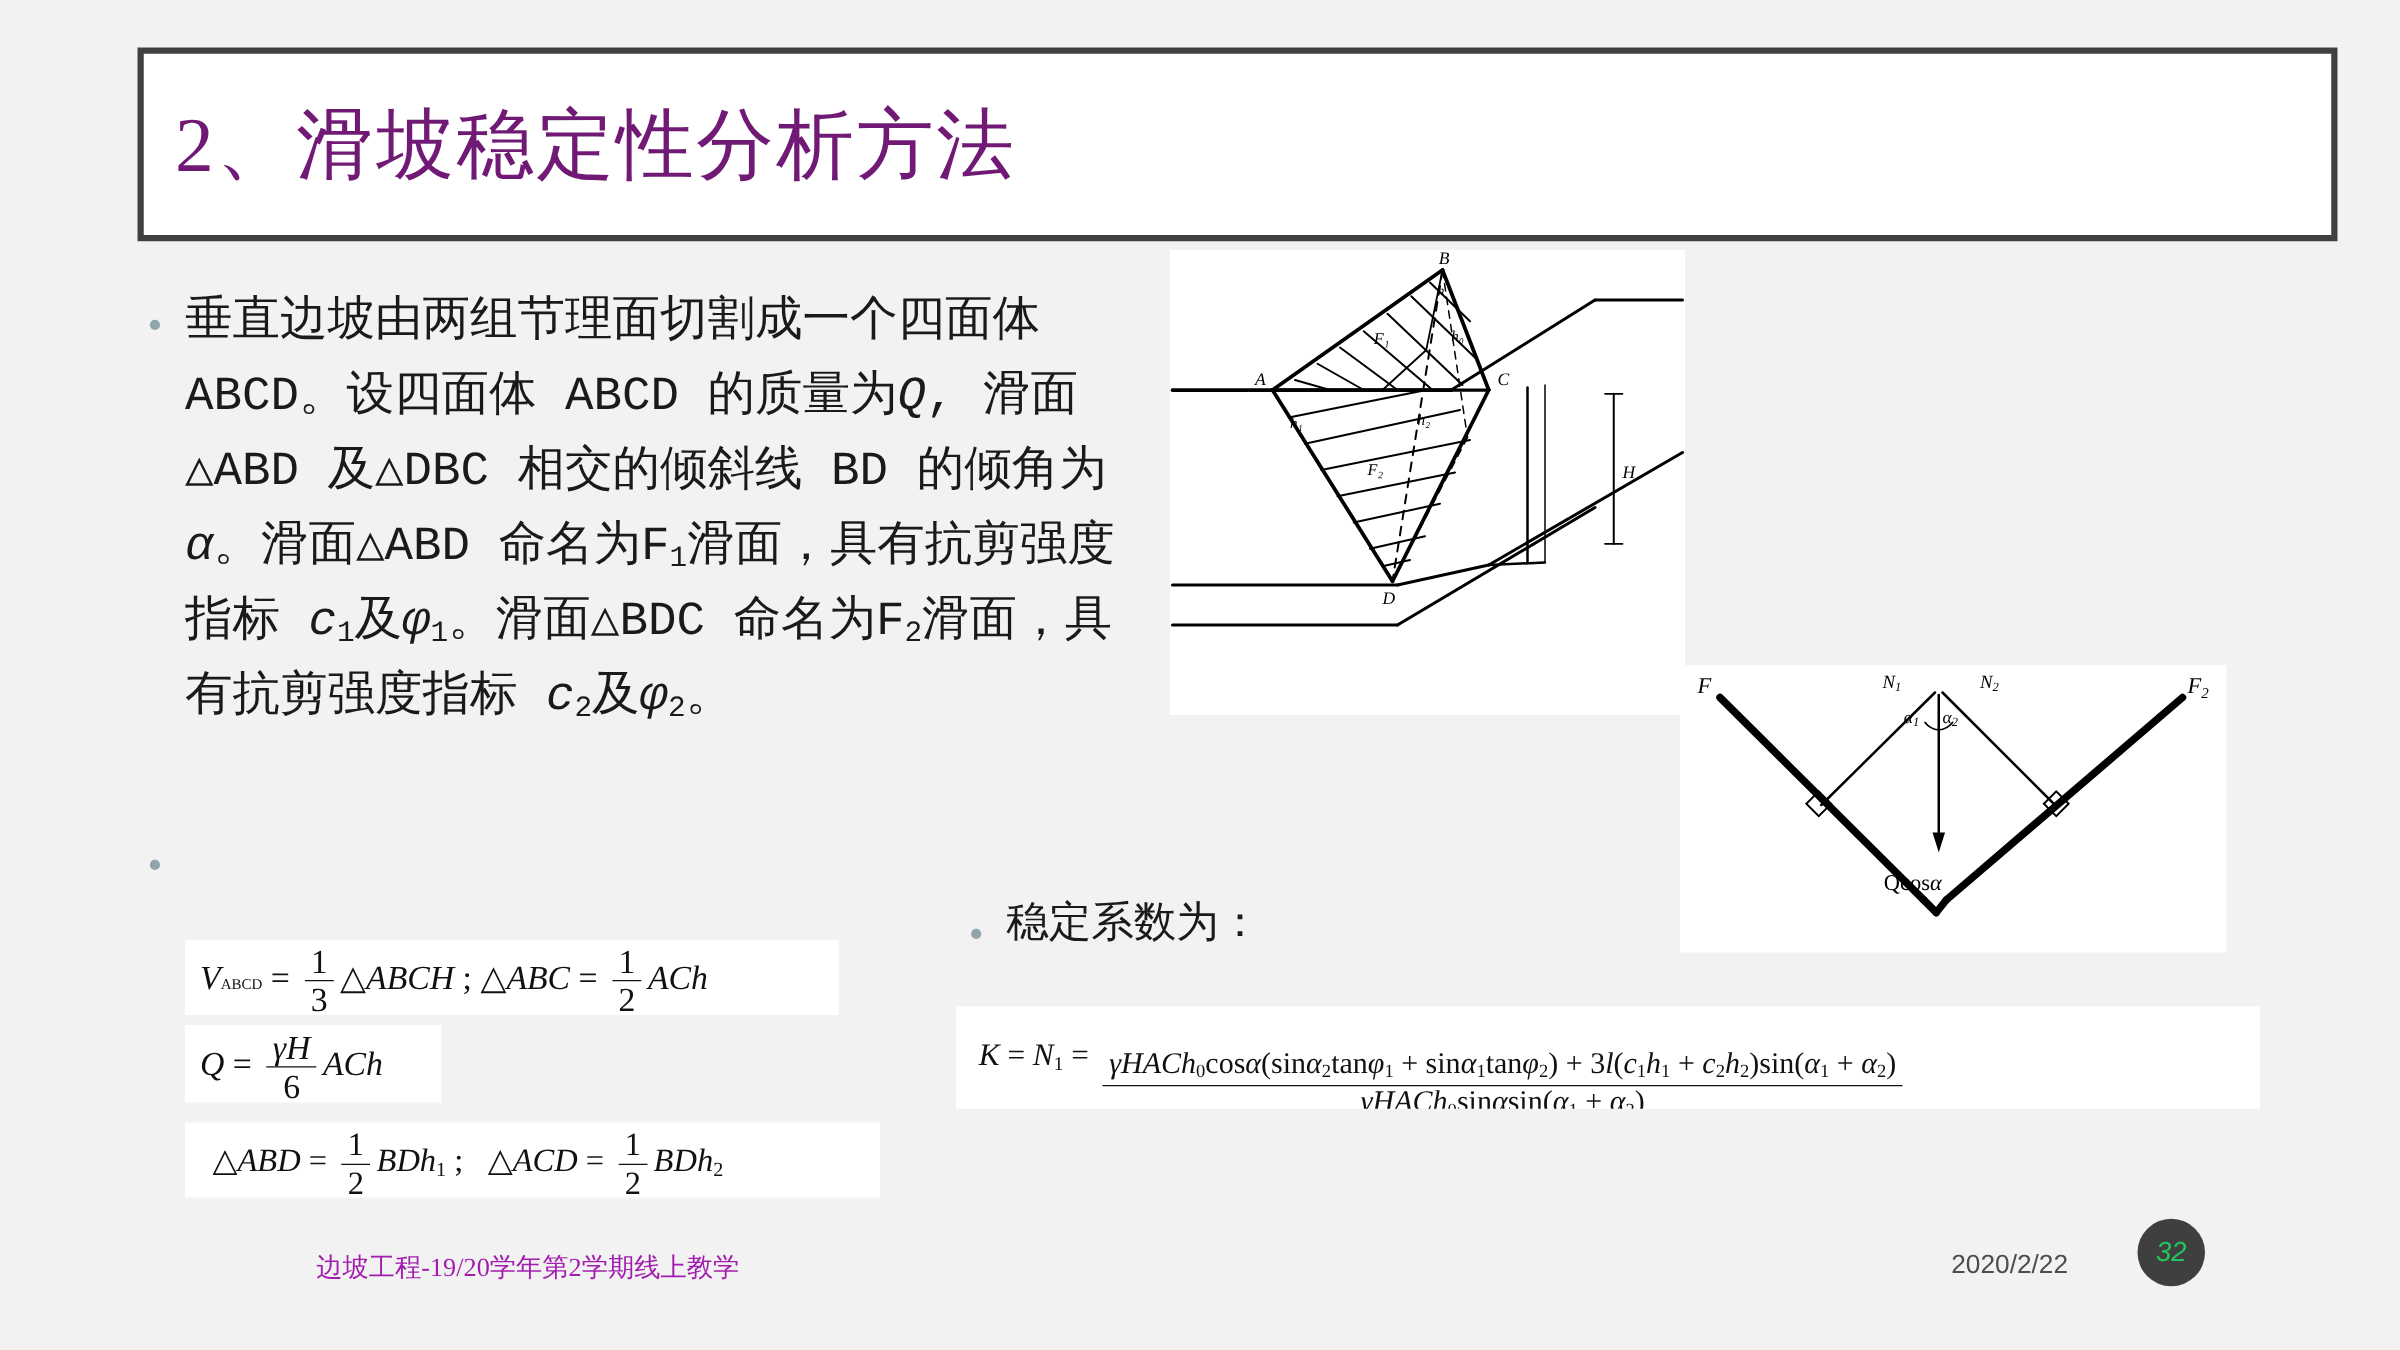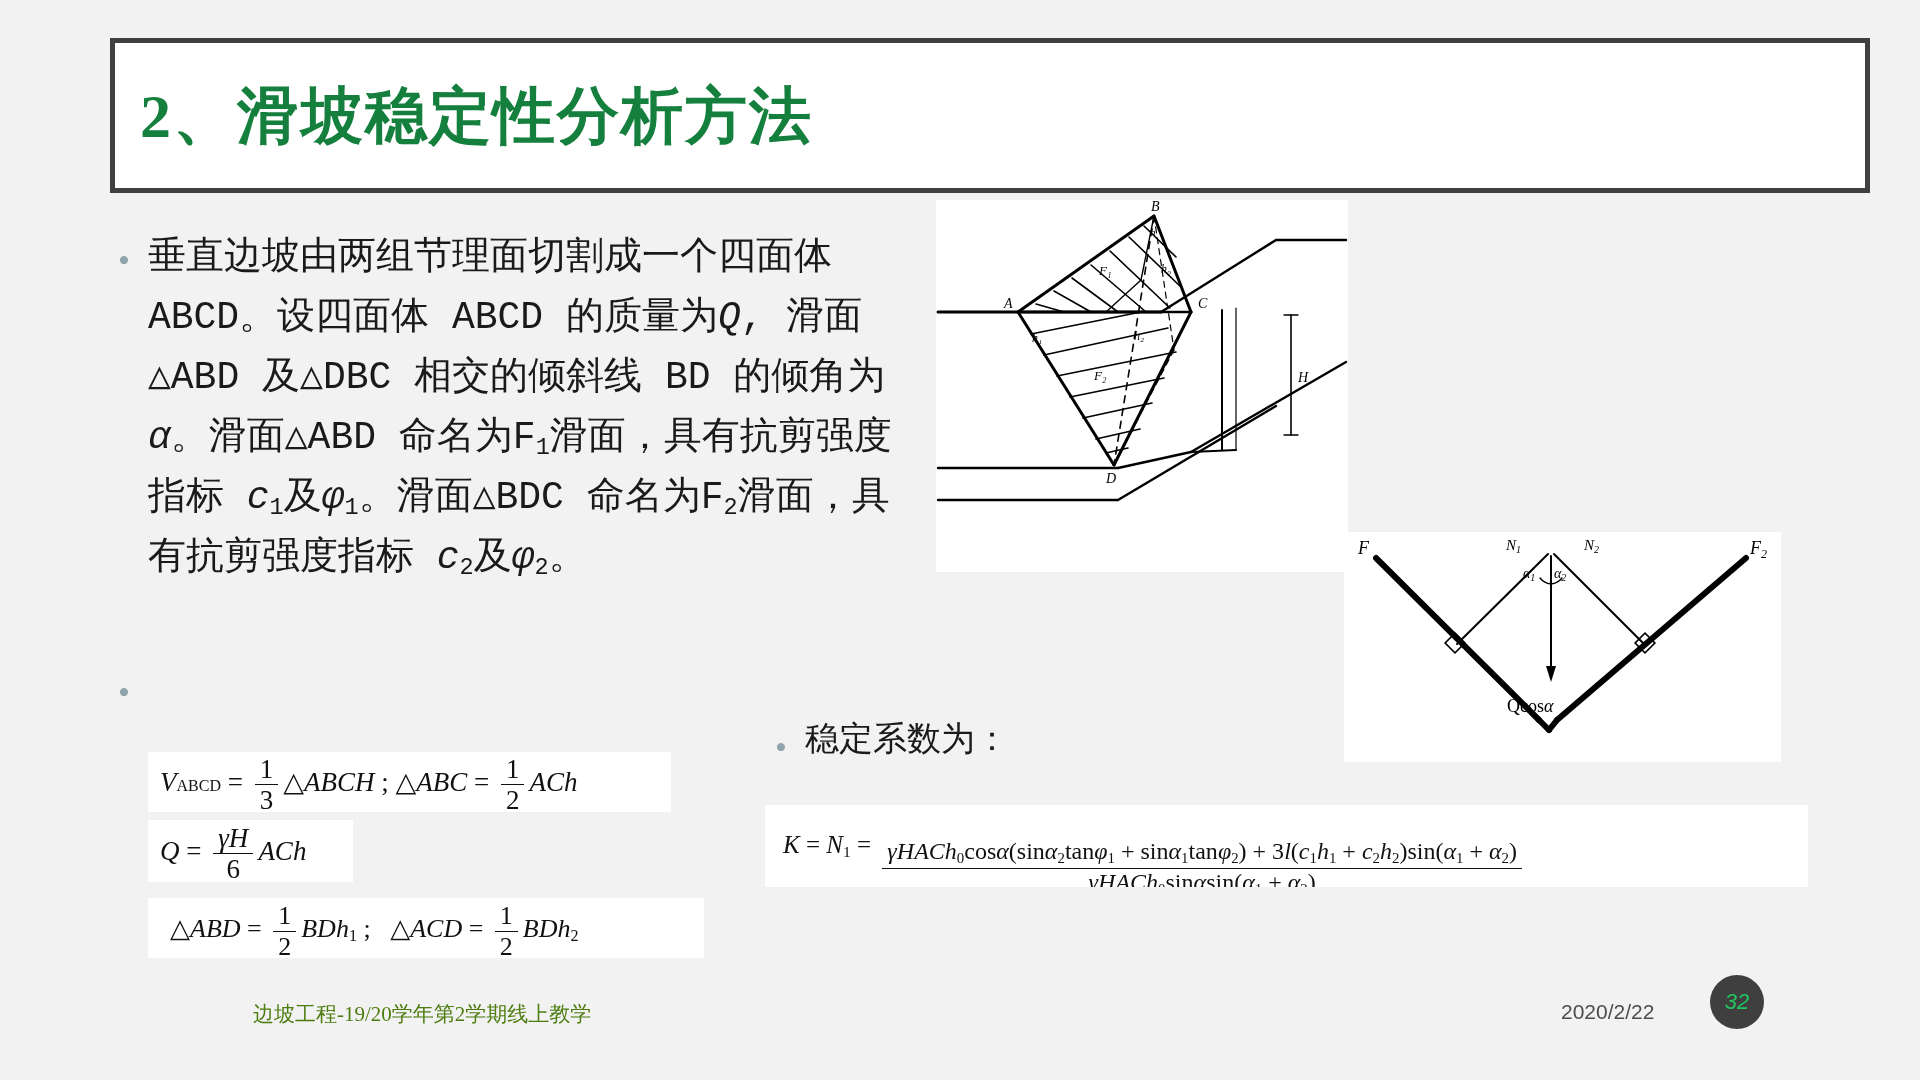--- a/index.html
+++ b/index.html
@@ -13,24 +13,23 @@
   .slide{position:absolute;inset:0;background:#f2f2f2;}
 
   
   .title-box{
     position:absolute;left:110px;top:38px;width:1760px;height:155px;
     border:5px solid #404040;background:#ffffff;
     box-sizing:border-box;
   }
   .title-text{
     position:absolute;left:25px;top:50%;transform:translateY(-50%);
-    font-size:62px;color:#15803d;letter-spacing:2px;
+    font-size:62px;color:#701a75;letter-spacing:2px;
     font-family:"Liberation Serif","DejaVu Serif",serif;
     white-space:nowrap;
-    font-weight:bold;
   }
 
   
   .bullet-block{position:absolute;}
   .bullet-row{display:flex;align-items:flex-start;}
   .bullet-dot{
     color:#8fa5ab;font-size:34px;line-height:1;
     margin-right:18px;margin-top:16px;flex:0 0 auto;
   }
   .bullet-para{
@@ -65,21 +64,21 @@
   .math{font-family:"Liberation Serif","DejaVu Serif",serif;color:#111;}
   .math i{font-style:italic;}
   .frac{display:inline-flex;flex-direction:column;align-items:center;
         vertical-align:middle;margin:0 5px;line-height:1.05;}
   .frac .num{border-bottom:1.6px solid #111;padding:0 5px 1px;}
   .frac .den{padding:1px 5px 0;}
   .ovl{border-top:1.6px solid #111;padding-top:17px;display:inline-block;}
 
   
   .footer-left{
-    position:absolute;left:253px;top:1000px;font-size:21px;color:#4d7c0f;
+    position:absolute;left:253px;top:1000px;font-size:21px;color:#a21caf;
     font-family:"Liberation Serif","DejaVu Serif",serif;white-space:nowrap;
   }
   .footer-date{
     position:absolute;left:1561px;top:1000px;font-size:21px;color:#4d4d4d;
     font-family:"Liberation Sans","DejaVu Sans",sans-serif;white-space:nowrap;
   }
   .page-badge{
     position:absolute;left:1710px;top:975px;width:54px;height:54px;
     border-radius:50%;background:#3f3f3f;color:#22c55e;
     display:flex;align-items:center;justify-content:center;
@@ -217,21 +216,21 @@
         <text x="240" y="18" font-size="15">N<tspan font-size="10" dy="3">2</tspan></text>
         <text x="179" y="46" font-size="14">α<tspan font-size="10" dy="3">1</tspan></text>
         <text x="210" y="46" font-size="14">α<tspan font-size="10" dy="3">2</tspan></text>
         <text x="163" y="180" font-size="18" font-style="normal">Qcos<tspan font-style="italic">α</tspan></text>
       </g>
     </svg>
   </div>
 
   <div class="formula" id="f-vol">
     <span class="math" style="font-size:27px;padding-left:12px;">
-      <i>V</i><span style="font-size:16px;">ABCD</span>&nbsp;=&nbsp;<span class="frac">
+      <i>V</i><span style="font-size:12px;">ABCD</span>&nbsp;=&nbsp;<span class="frac">
           <span class="num">1</span>
           <span class="den">3</span>
         </span>△<i>ABCH</i>&nbsp;;&nbsp;△<i>ABC</i>&nbsp;=&nbsp;<span class="frac">
           <span class="num">1</span>
           <span class="den">2</span>
         </span><span class="ovl"><i>AC</i></span><i>h</i>
     </span>
   </div>
 
   <div class="formula" id="f-q">

